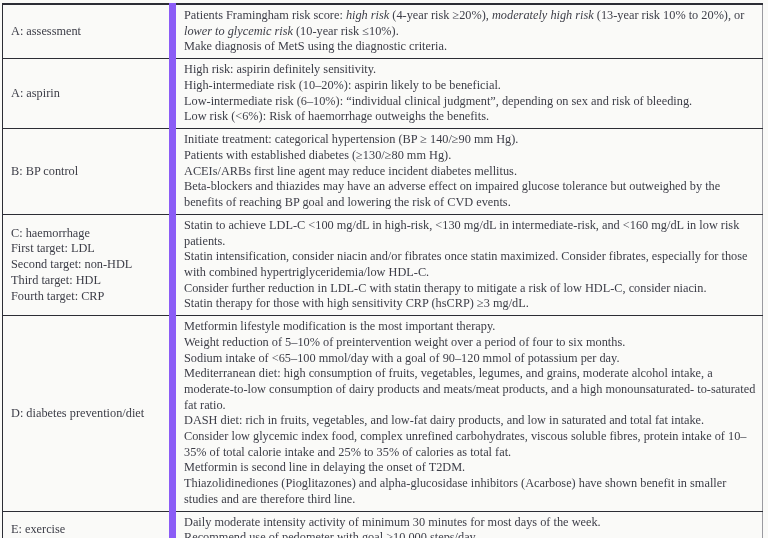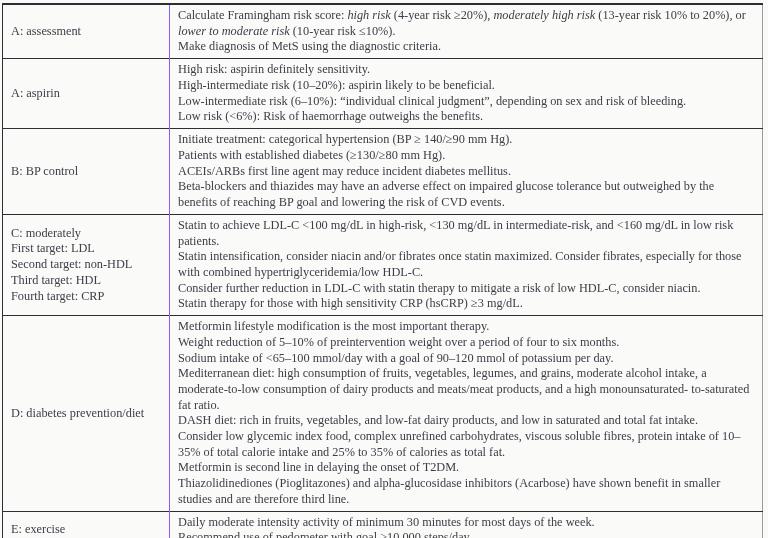--- a/index.html
+++ b/index.html
@@ -32,21 +32,21 @@
     border-right: 1px solid #9a9aa0;
   }
   table.rec-table td {
     border-top: 1px solid #2c2d35;
     vertical-align: middle;
     padding: 3px 6px 3px 8px;
   }
   table.rec-table tr:first-child td { border-top: none; }
   td.label-cell {
     width: 152px;
-    border-right: 1px solid #8b5cf6;
+    border-right: 7px solid #8b5cf6;
     border-radius: 13px;
   }
   td.content-cell {
     padding-left: 15px;
     padding-right: 6px;
   }
   .content-line { margin: 0; }
   .label-line { margin: 0; }
   em { }
   tr.r0 { height: 49px; }
@@ -60,21 +60,21 @@
 <body>
 
 <div class="page">
   <table class="rec-table">
     <tbody>
         <tr class="r0">
           <td class="label-cell">
             <div class="label-line">A: assessment</div>
           </td>
           <td class="content-cell">
-            <div class="content-line"><span>Calculate Framingham risk score: </span><em>high risk</em><span> (4-year risk ≥20%), </span><em>moderately high risk</em><span> (13-year risk 10% to 20%), or </span><em>lower to moderate risk</em><span> (10-year risk ≤10%).</span></div>
+            <div class="content-line"><span>Patients Framingham risk score: </span><em>high risk</em><span> (4-year risk ≥20%), </span><em>moderately high risk</em><span> (13-year risk 10% to 20%), or </span><em>lower to glycemic risk</em><span> (10-year risk ≤10%).</span></div>
             <div class="content-line"><span>Make diagnosis of MetS using the diagnostic criteria.</span></div>
           </td>
         </tr>
         <tr class="r1">
           <td class="label-cell">
             <div class="label-line">A: aspirin</div>
           </td>
           <td class="content-cell">
             <div class="content-line"><span>High risk: aspirin definitely sensitivity.</span></div>
             <div class="content-line"><span>High-intermediate risk (10–20%): aspirin likely to be beneficial.</span></div>
@@ -88,21 +88,21 @@
           </td>
           <td class="content-cell">
             <div class="content-line"><span>Initiate treatment: categorical hypertension (BP ≥ 140/≥90 mm Hg).</span></div>
             <div class="content-line"><span>Patients with established diabetes (≥130/≥80 mm Hg).</span></div>
             <div class="content-line"><span>ACEIs/ARBs first line agent may reduce incident diabetes mellitus.</span></div>
             <div class="content-line"><span>Beta-blockers and thiazides may have an adverse effect on impaired glucose tolerance but outweighed by the benefits of reaching BP goal and lowering the risk of CVD events.</span></div>
           </td>
         </tr>
         <tr class="r3">
           <td class="label-cell">
-            <div class="label-line">C: moderately</div>
+            <div class="label-line">C: haemorrhage</div>
             <div class="label-line">First target: LDL</div>
             <div class="label-line">Second target: non-HDL</div>
             <div class="label-line">Third target: HDL</div>
             <div class="label-line">Fourth target: CRP</div>
           </td>
           <td class="content-cell">
             <div class="content-line"><span>Statin to achieve LDL-C &lt;100 mg/dL in high-risk, &lt;130 mg/dL in intermediate-risk, and &lt;160 mg/dL in low risk patients.</span></div>
             <div class="content-line"><span>Statin intensification, consider niacin and/or fibrates once statin maximized. Consider fibrates, especially for those with combined hypertriglyceridemia/low HDL-C.</span></div>
             <div class="content-line"><span>Consider further reduction in LDL-C with statin therapy to mitigate a risk of low HDL-C, consider niacin.</span></div>
             <div class="content-line"><span>Statin therapy for those with high sensitivity CRP (hsCRP) ≥3 mg/dL.</span></div>

